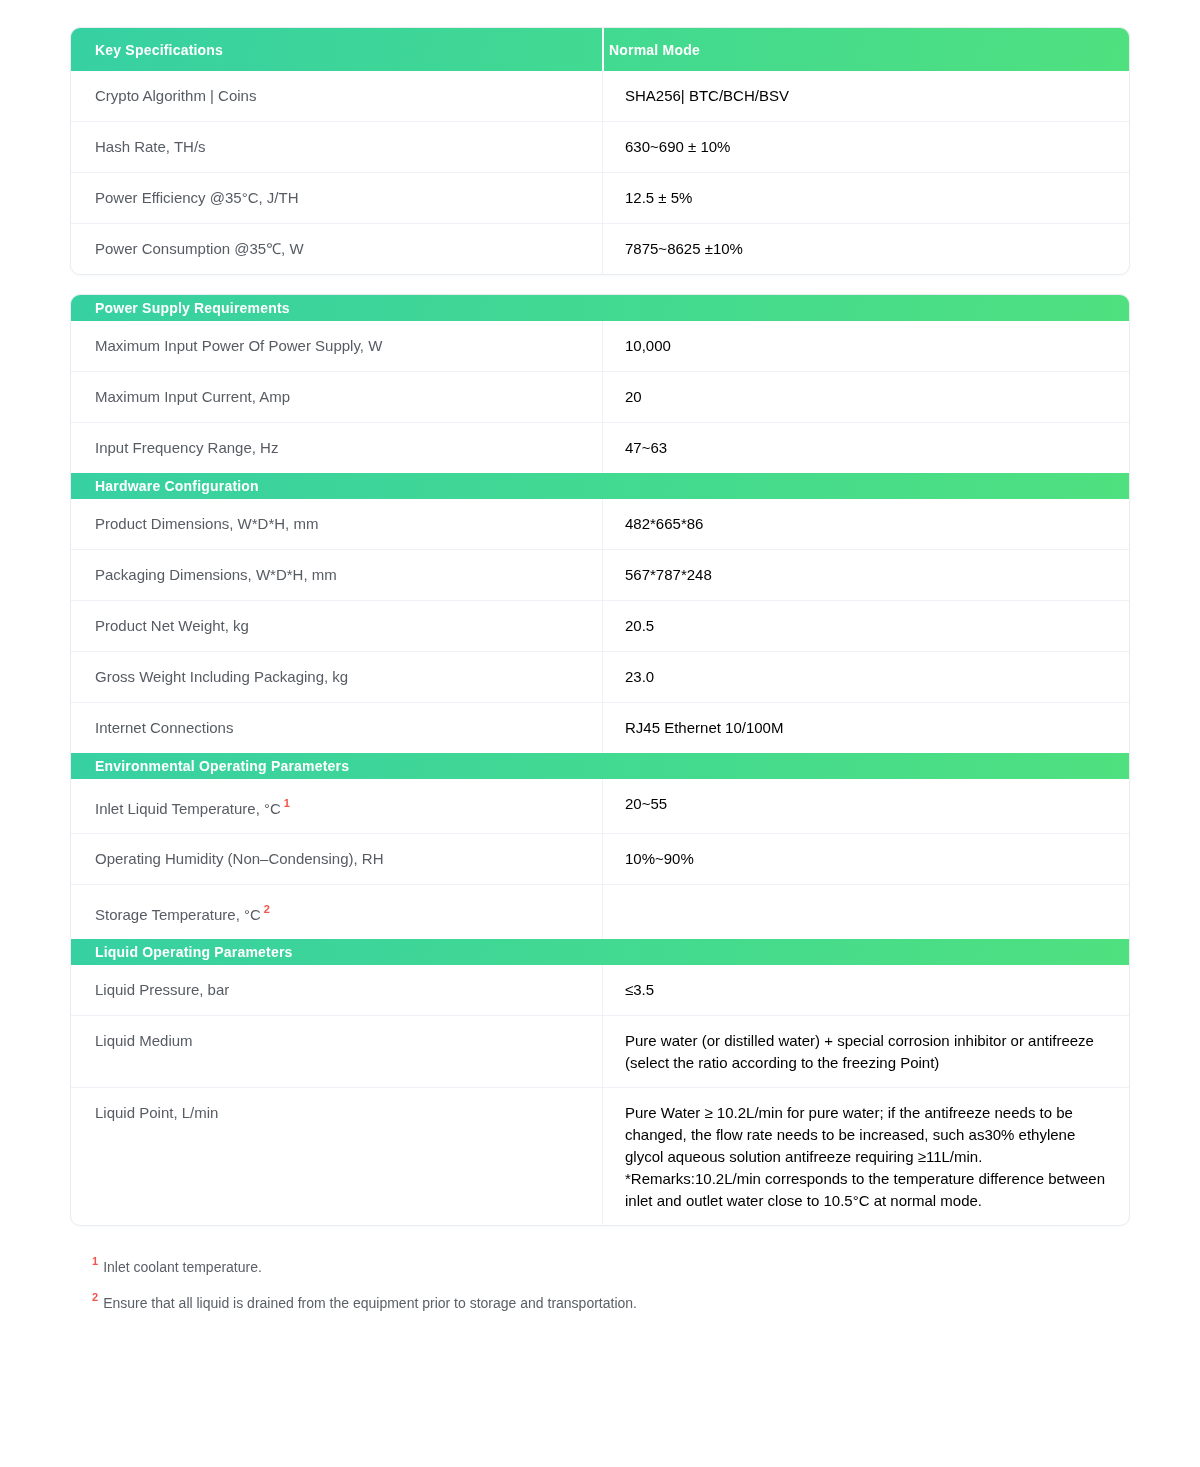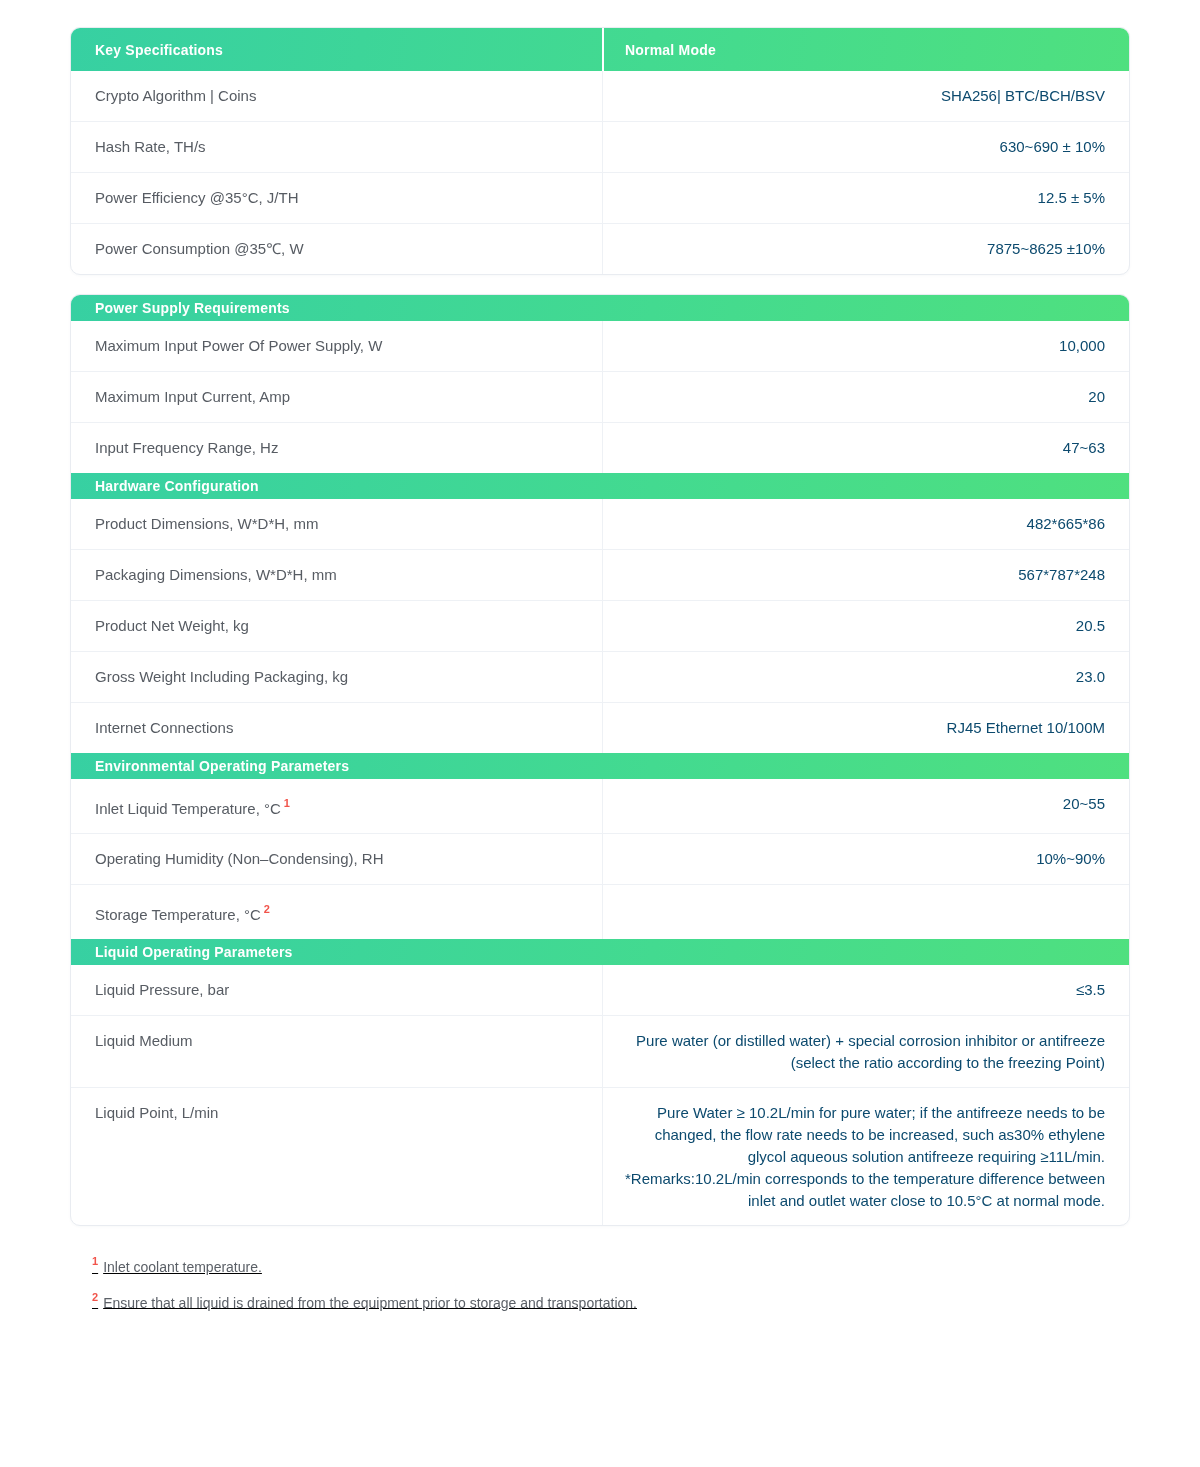--- a/index.html
+++ b/index.html
@@ -33,21 +33,21 @@
     font-weight:bold;
     letter-spacing:0.2px;
   }
   .split-header { position:relative; display:flex; height:43px; }
   .split-header .h-left {
     width:532px; box-sizing:border-box;
     display:flex; align-items:center; padding-left:24px;
   }
   .split-header .h-right {
     flex:1; box-sizing:border-box;
-    display:flex; align-items:center; padding-left:22px;
+    display:flex; align-items:center; padding-left:6px;
   }
   .split-header .h-divider {
     position:absolute; left:531px; top:0;
     width:2px; height:43px; background:#ffffff;
   }
   .sec-header {
     height:26px; box-sizing:border-box;
     display:flex; align-items:center; padding-left:24px;
   }
 
@@ -59,35 +59,34 @@
     font-size:15px;
     line-height:22px;
   }
   .cell.label {
     width:532px;
     color:#575c63;
     border-right:1px solid #eef1f5;
   }
   .cell.value {
     flex:1;
-    color:#0c4a6e;
+    color:#000000;
     padding-left:22px;
     white-space:pre-line;
-    text-align:right;
   }
   sup.fn {
     color:#f1544b;
     font-size:11px;
     font-weight:bold;
     margin-left:3px;
     position:relative; top:-1px;
   }
   sup.fn:empty { display:none; }
 
-  .footnotes { margin:26px 0 0 22px;text-decoration:underline; }
+  .footnotes { margin:26px 0 0 22px; }
   .footnote {
     font-size:14px;
     color:#5b6067;
     line-height:20px;
     margin-bottom:11px;
   }
   .footnote sup.fn { margin-left:0; margin-right:5px; }
 </style>
 </head>
 <body>

